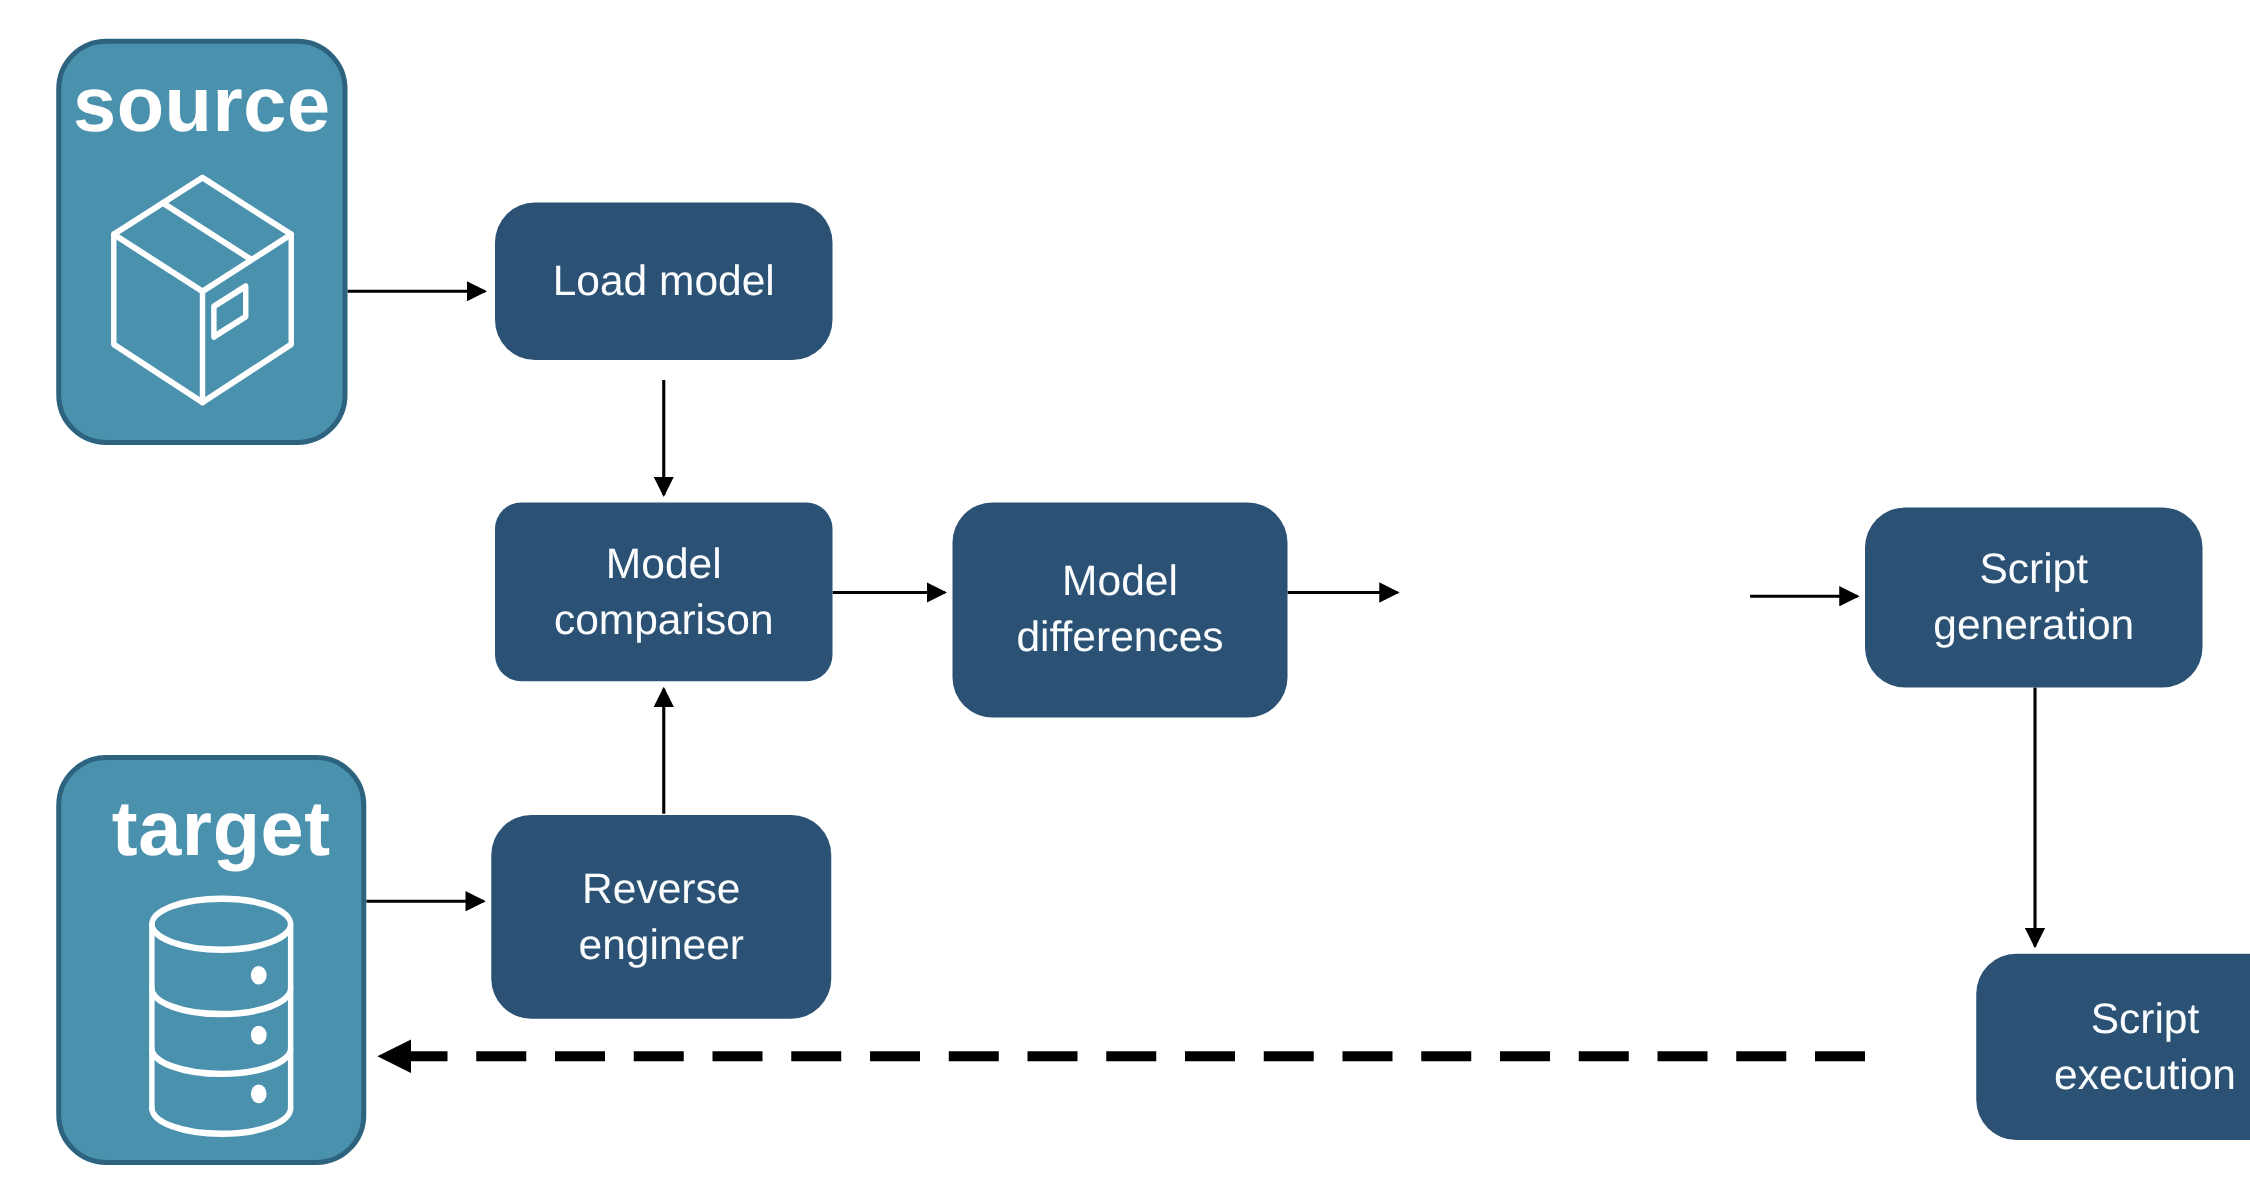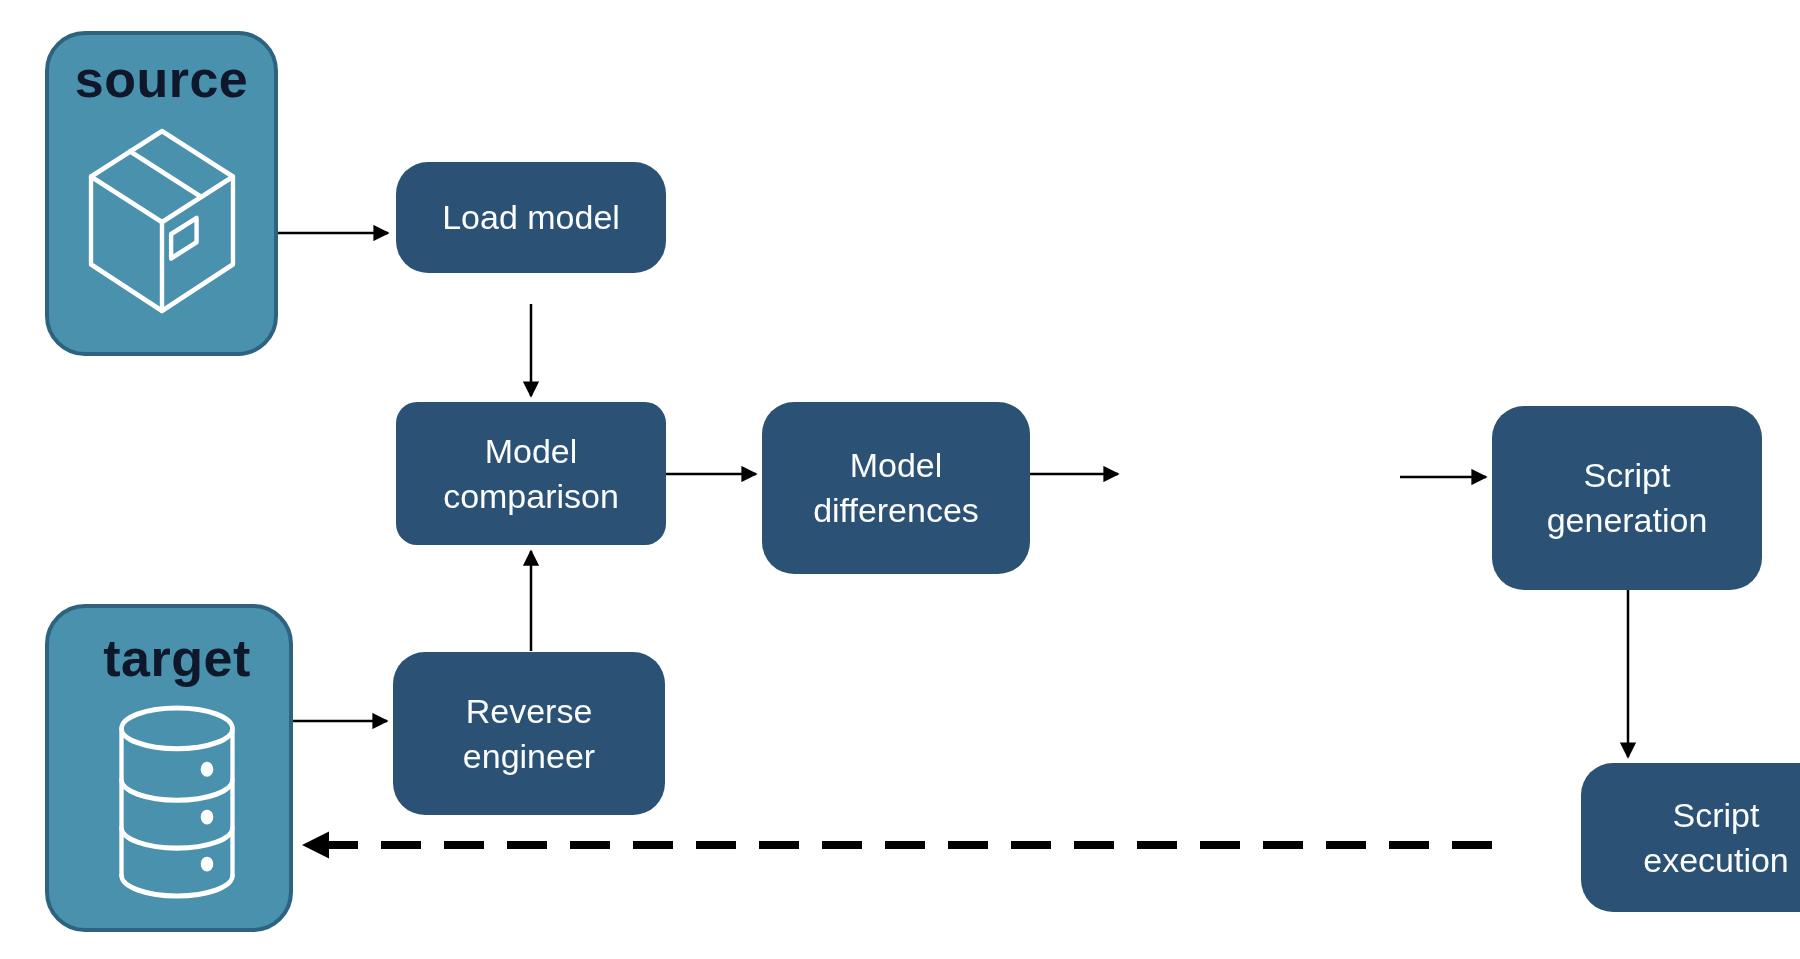--- a/index.html
+++ b/index.html
@@ -41,35 +41,35 @@
     position: absolute;
     background: #4A91AD;
     border: 4px solid #2D637F;
     border-radius: 40px;
     box-sizing: border-box;
     display: flex;
     flex-direction: column;
     align-items: center;
   }
   .endpoint .ep-label {
-    color: #0f172a;
+    color: #ffffff;
     font-weight: 700;
-    font-size: 52px;
+    font-size: 62px;
     letter-spacing: 0.5px;
   }
   #source-box { left: 45px;  top: 31px;  width: 233px; height: 325px; padding-top: 14px; }
   #target-box { left: 45px;  top: 604px; width: 248px; height: 328px; padding-top: 20px; padding-left: 16px; }
   #source-box .ep-icon { margin-top: 8px; }
   #target-box .ep-icon { margin-top: 12px; }
 
-  #node-load-model        { left: 396px;  top: 162px; width: 270px; height: 111px; }
+  #node-load-model        { left: 396px;  top: 162px; width: 270px; height: 126px; }
   #node-model-comparison  { left: 396px;  top: 402px; width: 270px; height: 143px; border-radius: 21px; }
   #node-model-differences { left: 762px;  top: 402px; width: 268px; height: 172px; }
   #node-deployment-plan   { left: 1124px; top: 404px; width: 276px; height: 143px; }
-  #node-script-generation { left: 1492px; top: 406px; width: 270px; height: 184px; }
+  #node-script-generation { left: 1492px; top: 406px; width: 270px; height: 144px; }
   #node-reverse-engineer  { left: 393px;  top: 652px; width: 272px; height: 163px; }
   #node-script-execution  { left: 1581px; top: 763px; width: 270px; height: 149px; }
 </style>
 </head>
 <body>
 
 <div class="canvas">
 
   <svg class="edges-layer" viewBox="0 0 1800 959" xmlns="http://www.w3.org/2000/svg">
     <defs>

